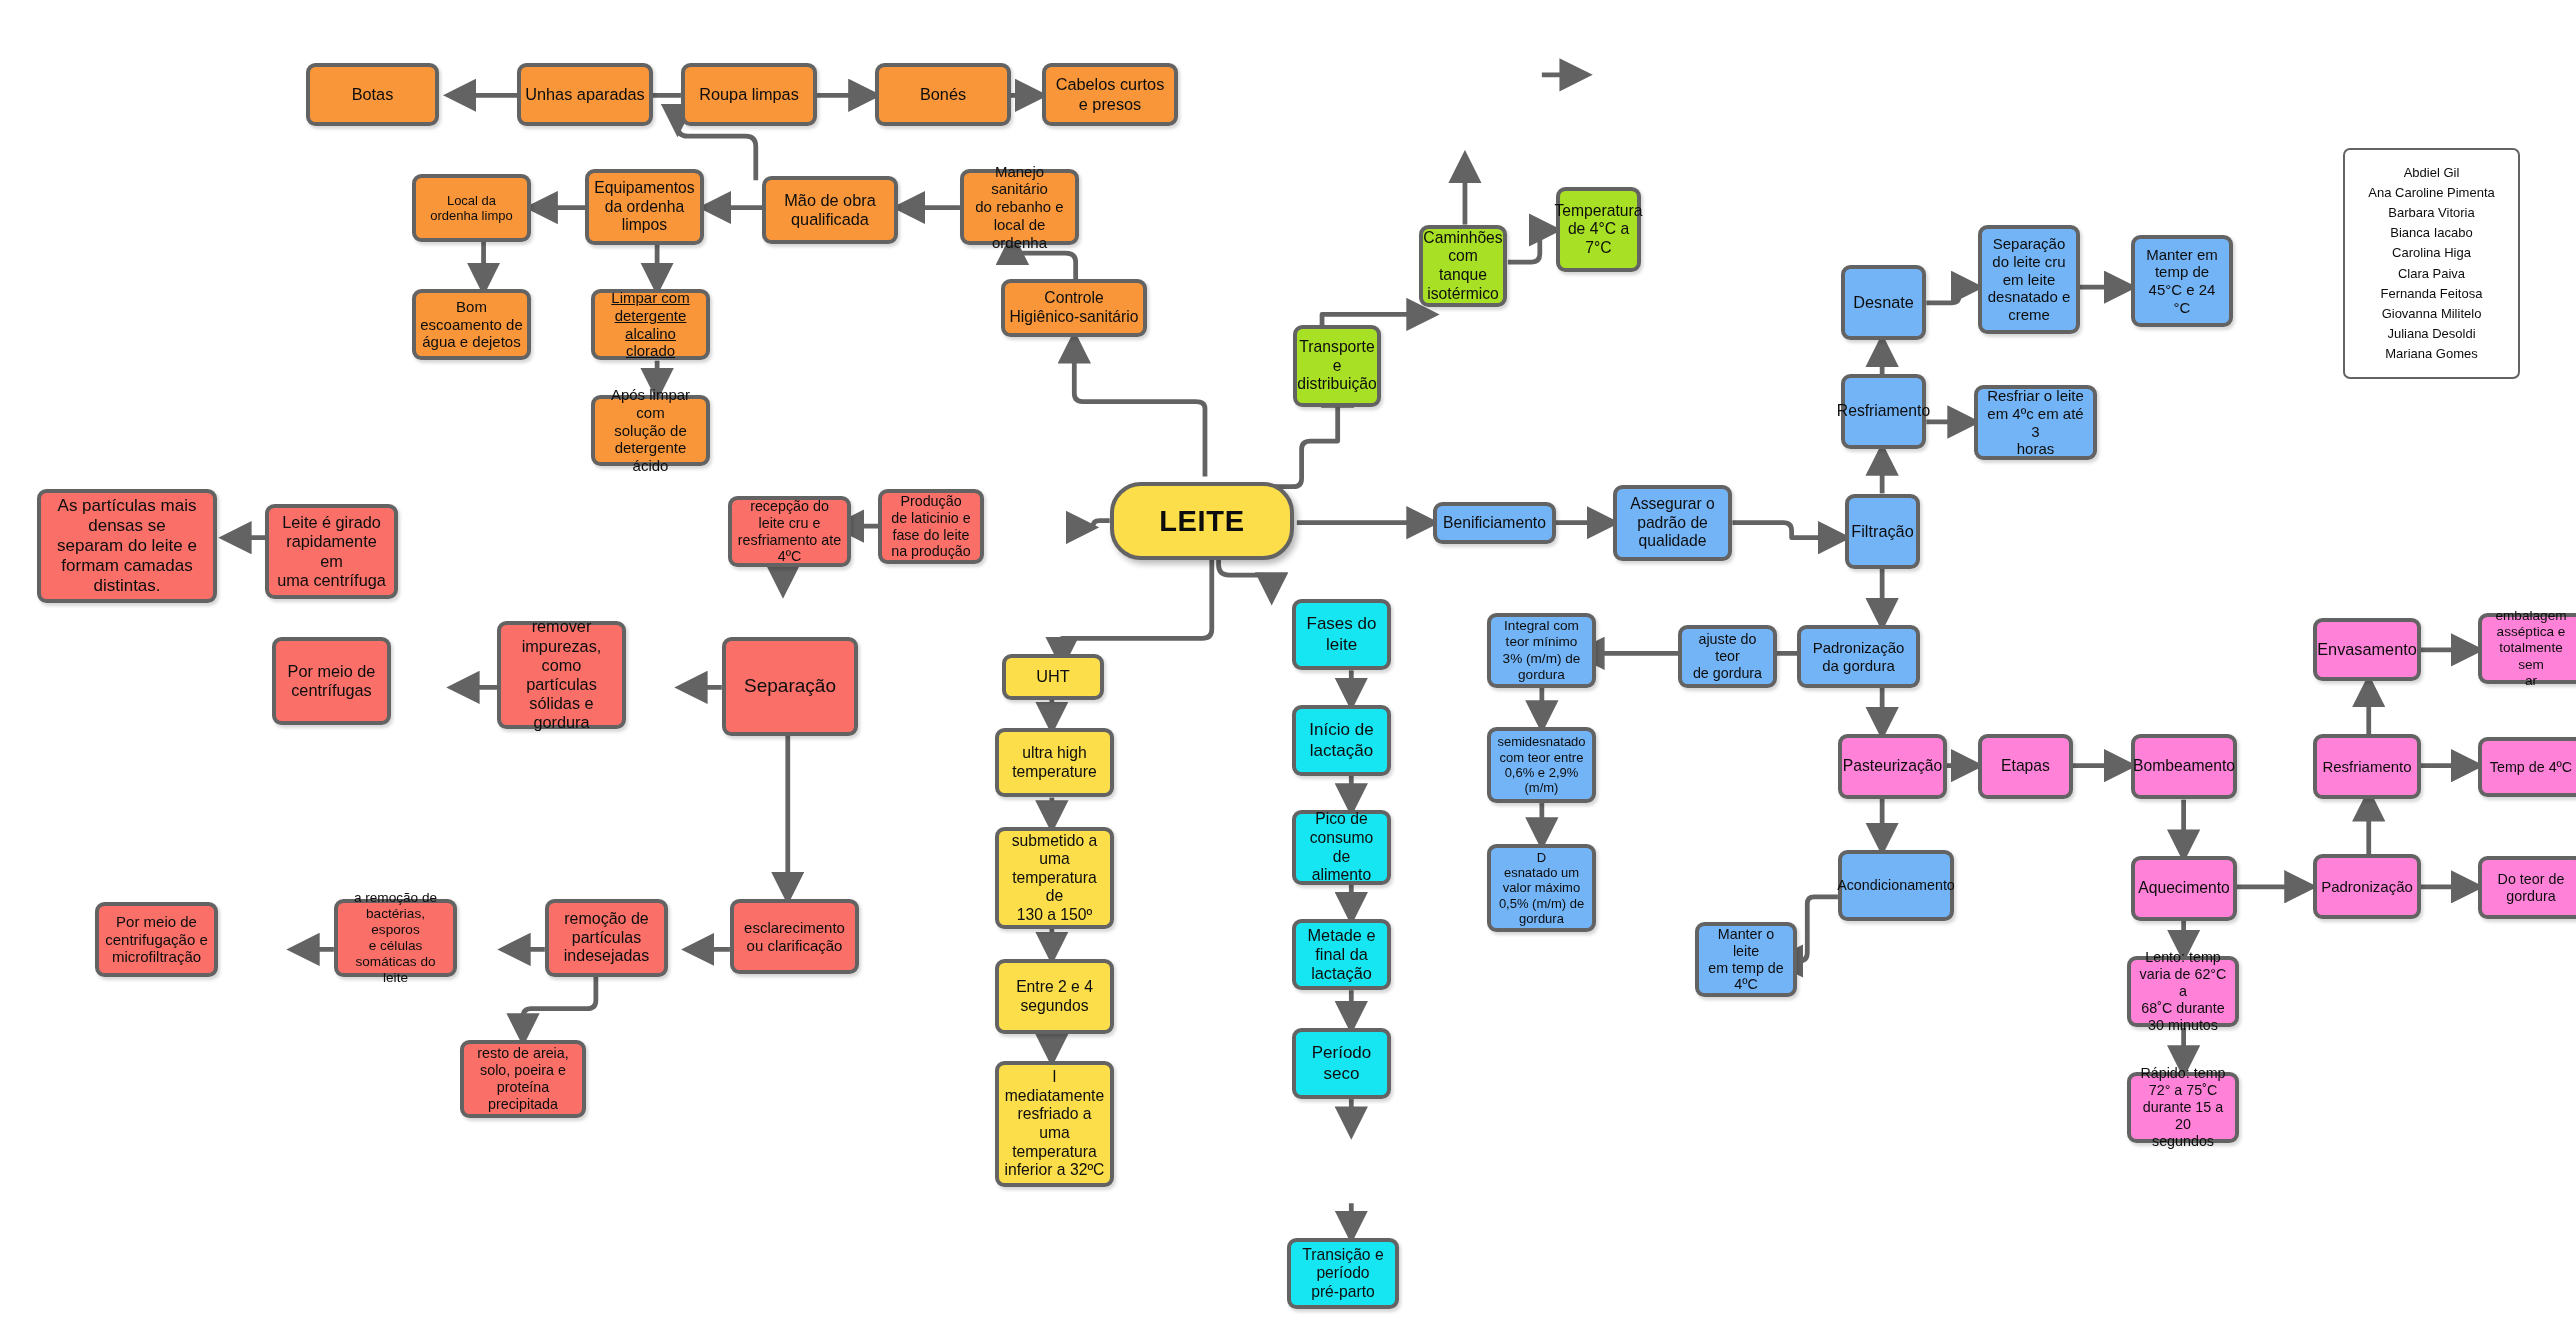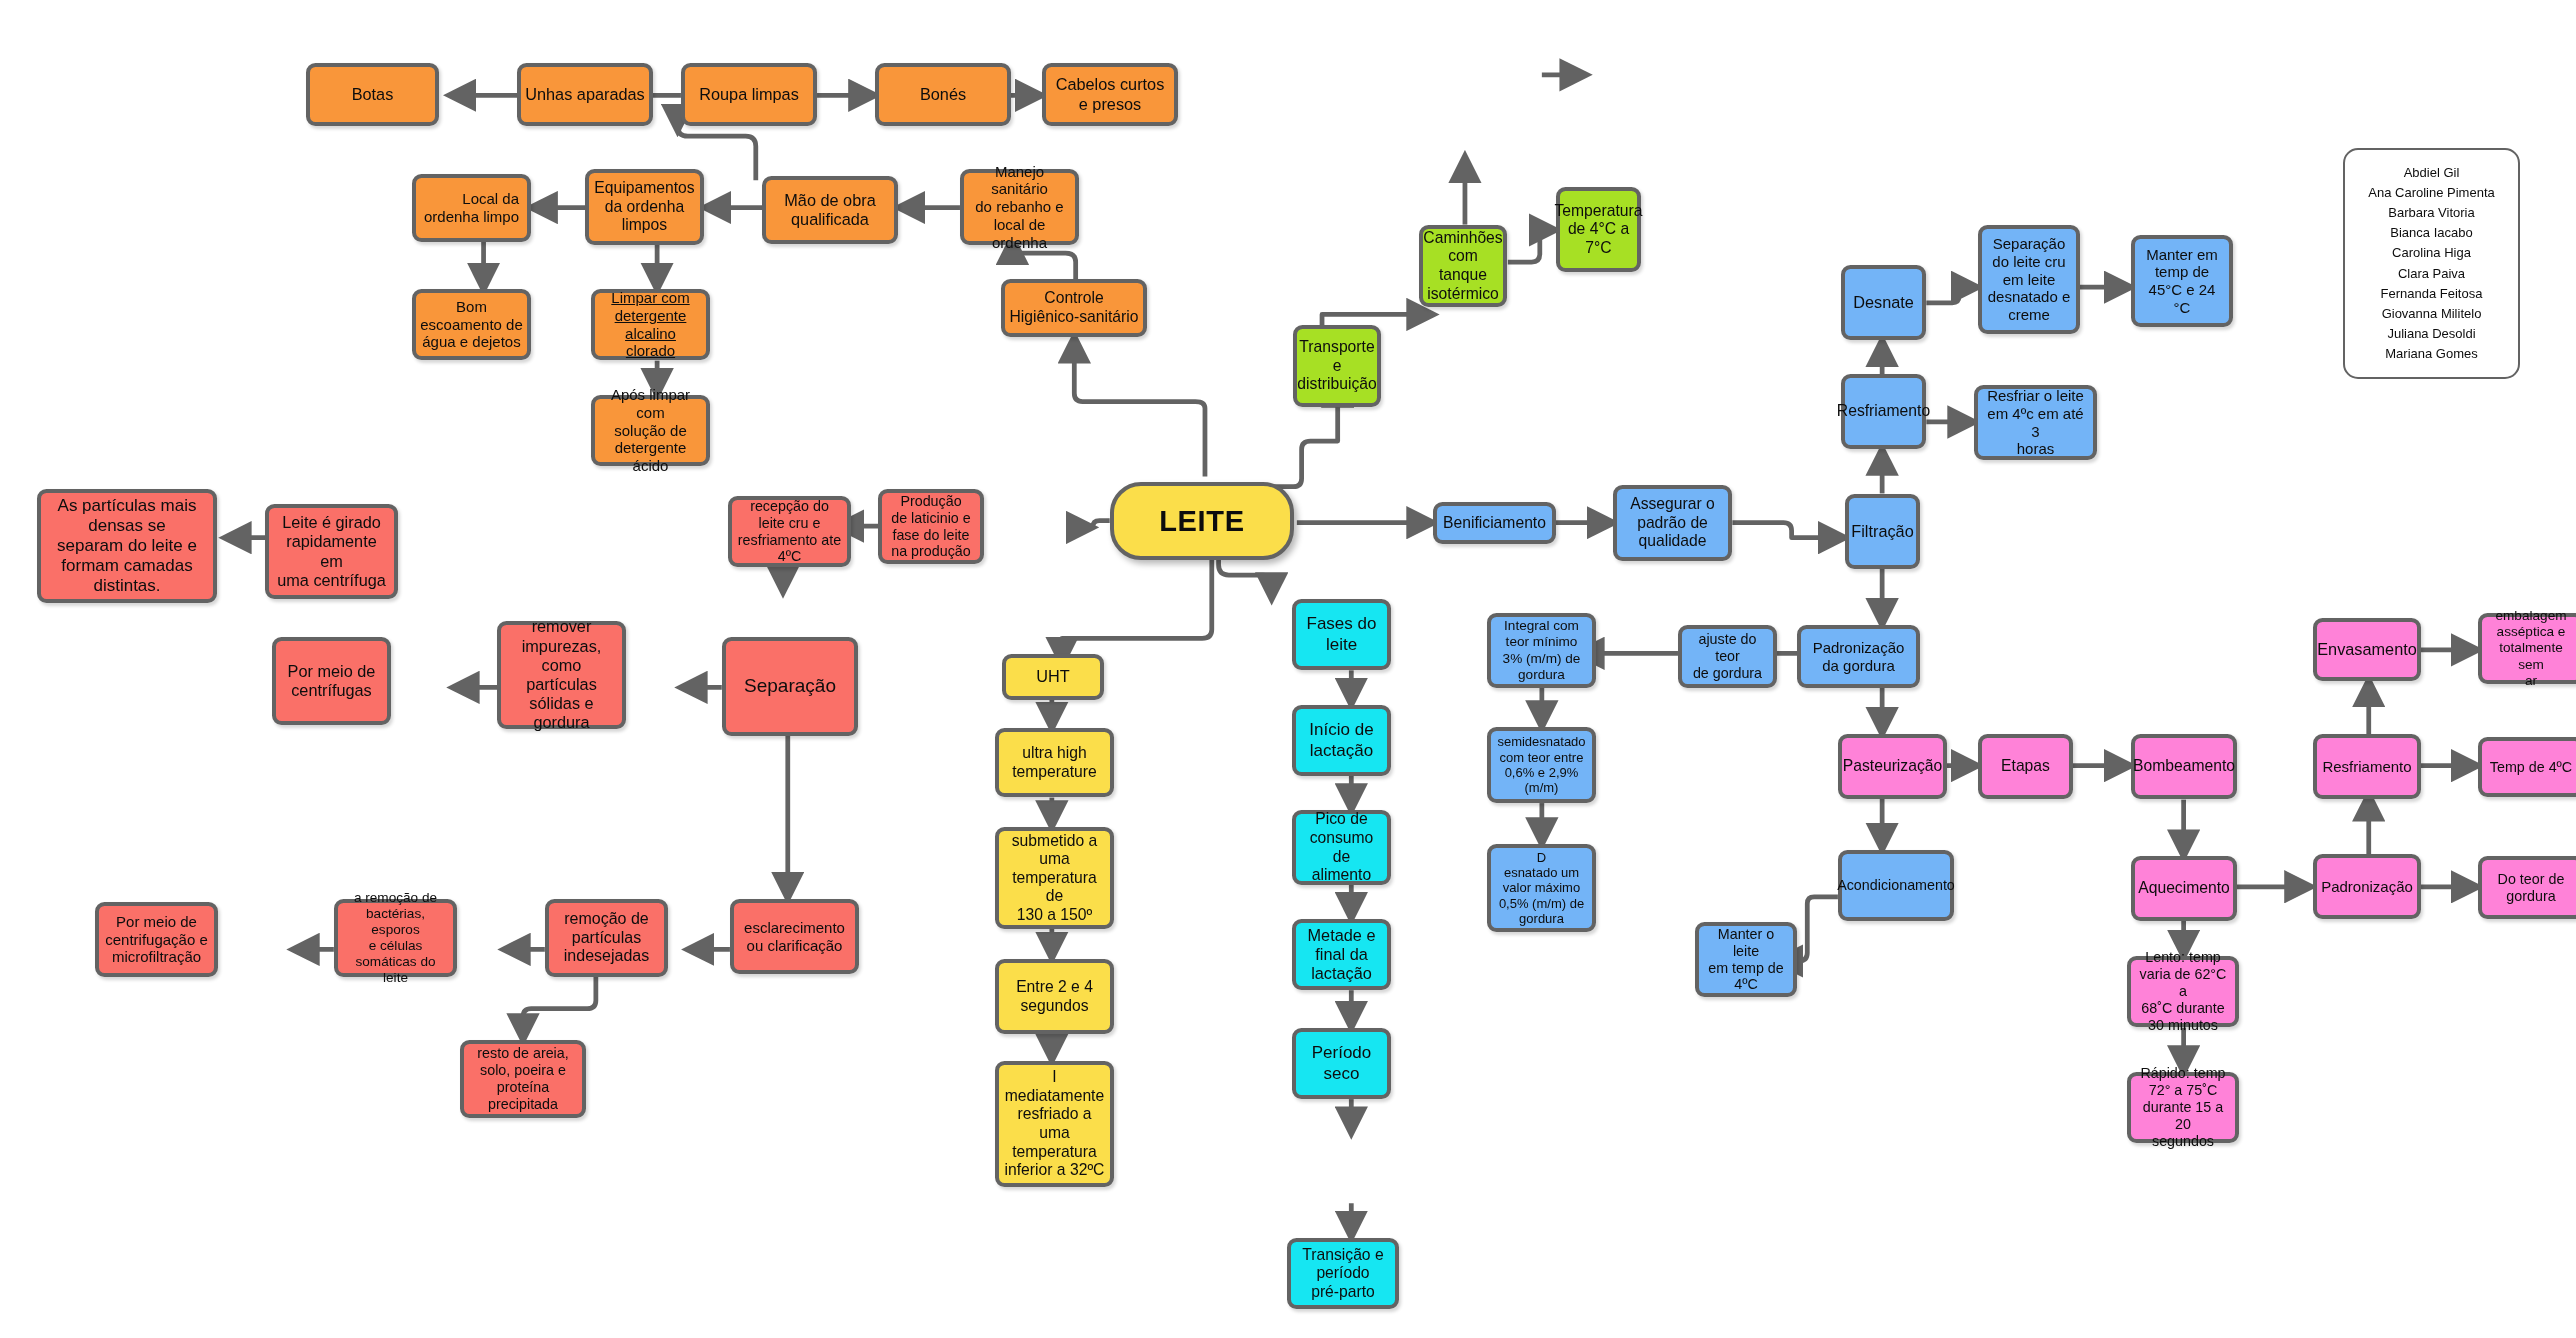--- a/index.html
+++ b/index.html
@@ -23,21 +23,21 @@
     white-space:pre-line;
     box-shadow:2px 2.7px 3.4px rgba(0,0,0,0.16);
   }
   .orange{background:#F9963A;}
   .green {background:#A7E024;}
   .blue  {background:#73B4F7;}
   .cyan  {background:#16E6F2;}
   .pink  {background:#FF82D8;}
   .salmon{background:#FA7068;}
   .yellow{background:#FBDE4A;}
-  .plain {background:#ffffff;border:2px solid #636363;box-shadow:none;border-radius:15px;}
+  .plain {background:#ffffff;border:2px solid #636363;box-shadow:none;border-radius:7px;}
 
   .center-node{
     background:#FBDE4A;
     border:4.8px solid #636363;
     border-radius:31px;
     font-weight:bold;
     letter-spacing:0.7px;
     box-shadow:3.4px 4.1px 6.1px rgba(0,0,0,0.28);
   }
 
@@ -150,21 +150,21 @@
     <path class="ln" marker-end="url(#ah)" d="M3480,1090 L3480,1000"></path>
     <path class="ln" marker-end="url(#ah)" d="M3555,955 L3640,955"></path>
   </svg>
 
   <div class="node orange" style="left:306px;top:63px;width:133px;height:63px;font-size:16.3px;">Botas</div>
   <div class="node orange" style="left:517px;top:63px;width:136px;height:63px;font-size:16.3px;">Unhas aparadas</div>
   <div class="node orange" style="left:681px;top:63px;width:136px;height:63px;font-size:16.3px;">Roupa limpas</div>
   <div class="node orange" style="left:875px;top:63px;width:136px;height:63px;font-size:16.3px;">Bonés</div>
   <div class="node orange" style="left:1042px;top:63px;width:136px;height:63px;font-size:16.3px;">Cabelos curtos e presos</div>
 
-  <div class="node orange" style="left:412px;top:174px;width:119px;height:68px;font-size:15px;text-align:right;">Local da
+  <div class="node orange" style="left:412px;top:174px;width:119px;height:68px;font-size:13px;">Local da
 ordenha limpo</div>
   <div class="node orange" style="left:585px;top:169px;width:119px;height:76px;font-size:15.7px;">Equipamentos
 da ordenha
 limpos</div>
   <div class="node orange" style="left:762px;top:176px;width:136px;height:68px;font-size:16.3px;">Mão de obra
 qualificada</div>
   <div class="node orange" style="left:960px;top:169px;width:119px;height:76px;font-size:15px;">Manejo sanitário
 do rebanho e
 local de ordenha</div>
 

